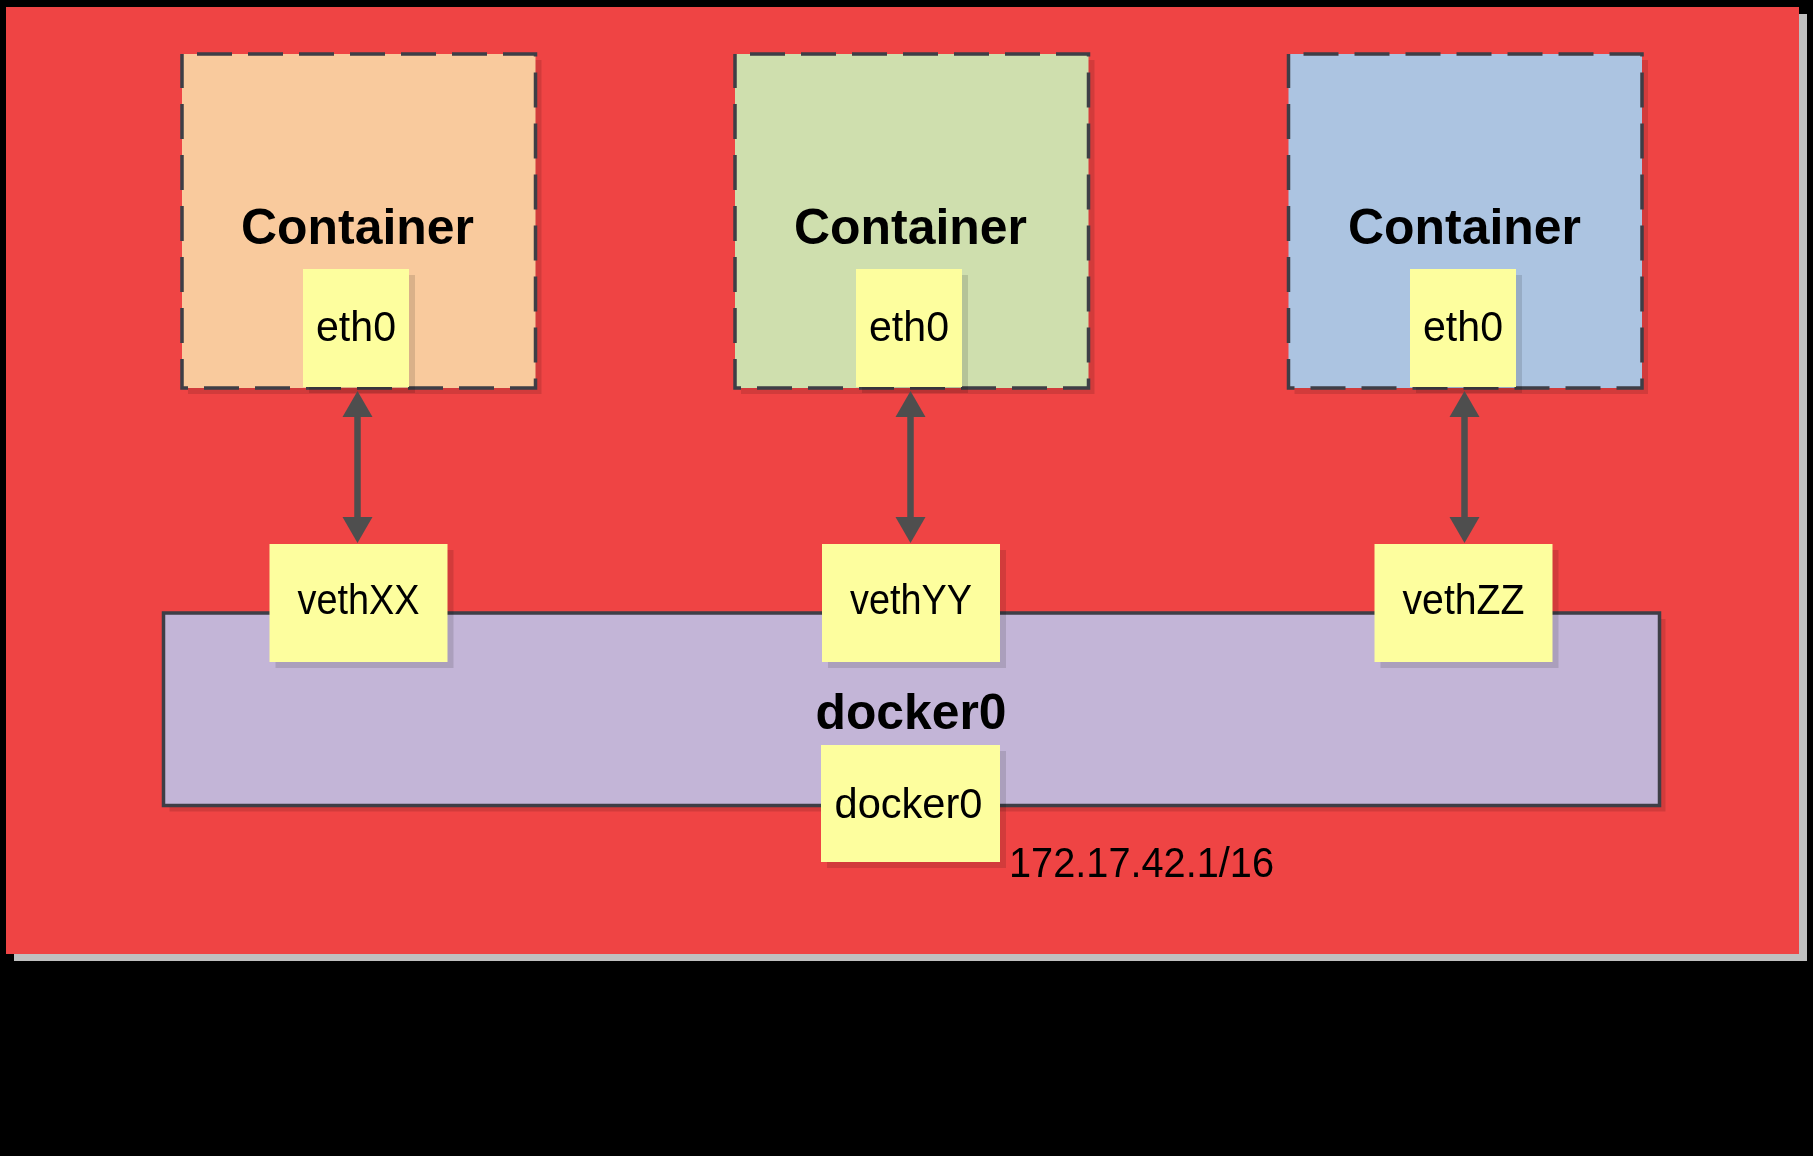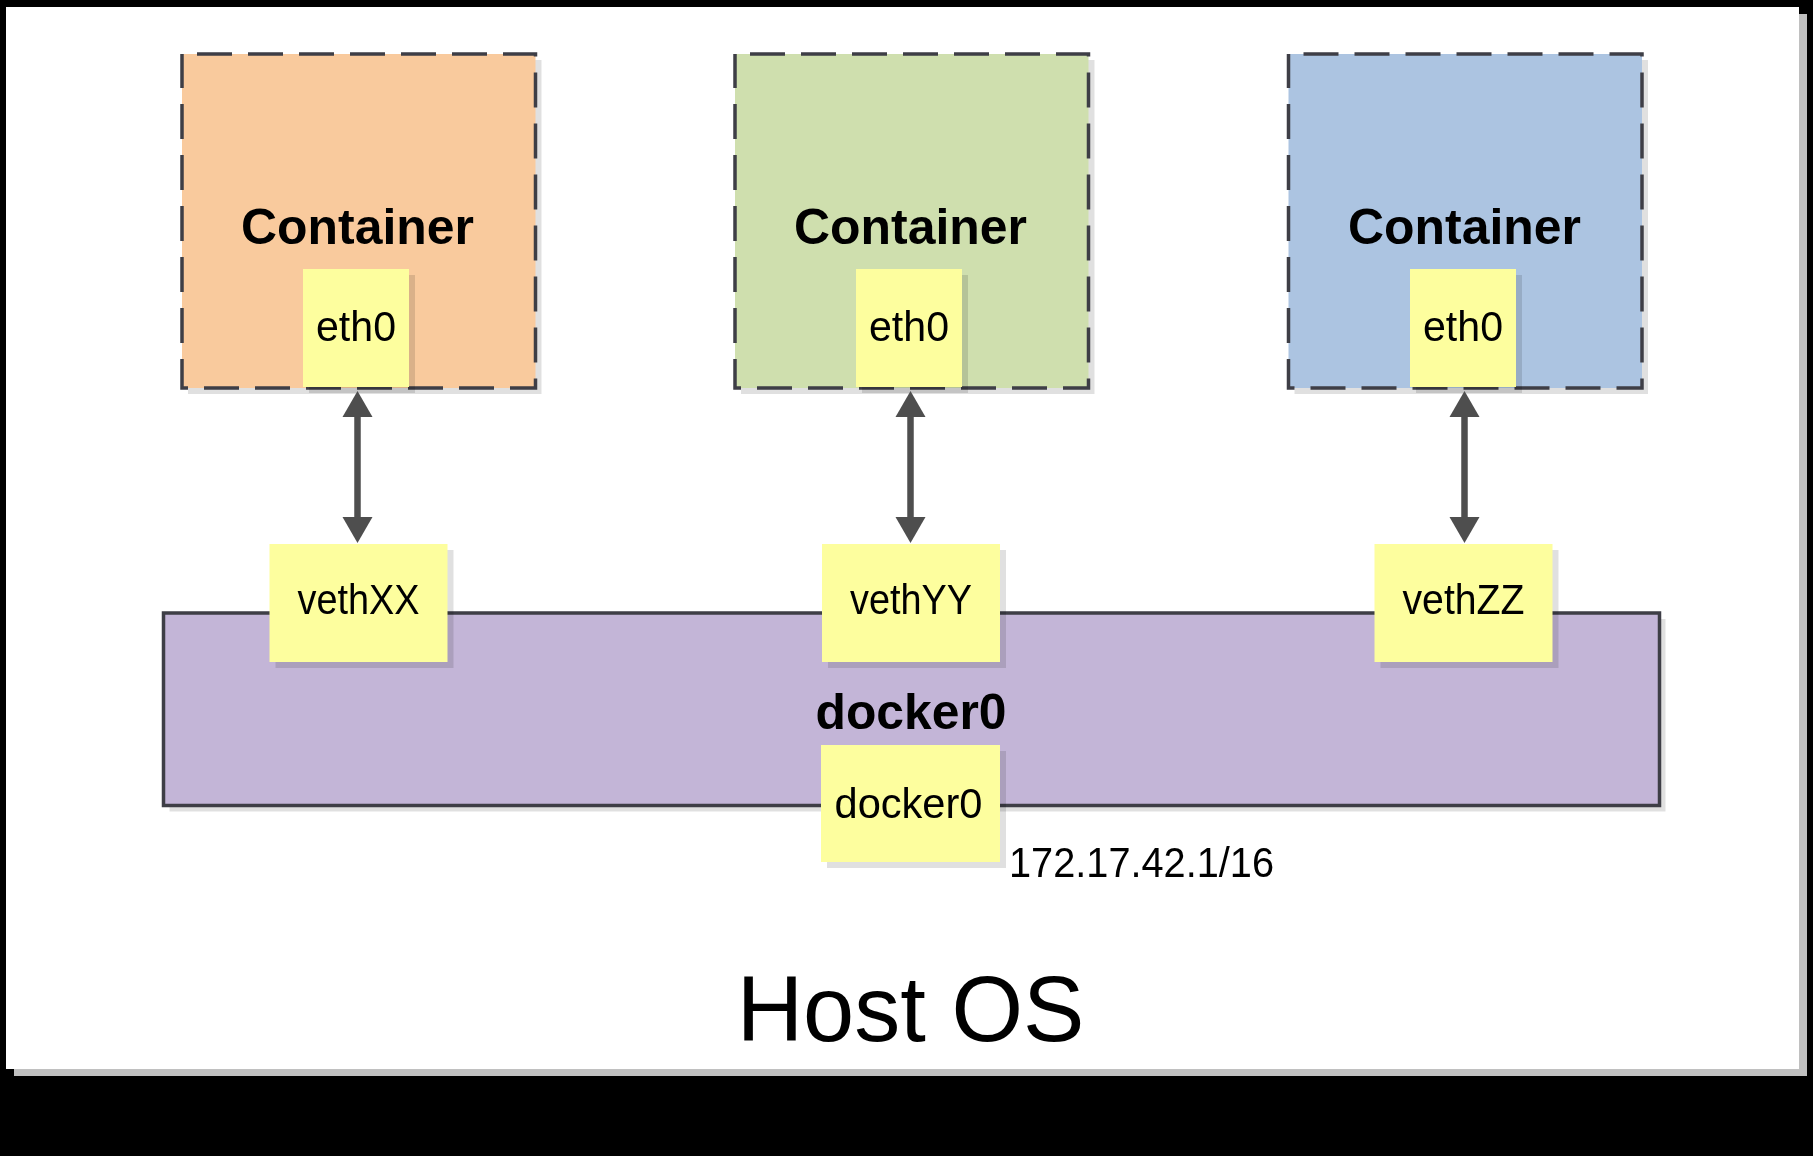--- a/index.html
+++ b/index.html
@@ -1,19 +1,19 @@
 <!DOCTYPE html>
 <html><head>
 <meta charset="utf-8">
 <style>
   html,body{margin:0;padding:0;}
   body{width:1813px;height:1156px;background:#000;position:relative;overflow:hidden;
        font-family:"Liberation Sans",sans-serif;}
-  #canvas{position:absolute;left:6px;top:7px;width:1793px;height:1062px;
-          background:#ffffff;box-shadow:8px 7px 0 #c0c0c0;}
+  #canvas{position:absolute;left:6px;top:7px;width:1793px;height:947px;
+          background:#ef4444;box-shadow:8px 7px 0 #c0c0c0;}
 </style>
 </head>
 <body>
 <div id="canvas">
 <svg width="1793" height="1138" viewBox="0 0 1793 1138">
 
   <rect x="182" y="53" width="353.5" height="334" fill="#000" fill-opacity="0.12"></rect>
   <rect x="735" y="53" width="353.5" height="334" fill="#000" fill-opacity="0.12"></rect>
   <rect x="1288.5" y="53" width="353.5" height="334" fill="#000" fill-opacity="0.12"></rect>
 

